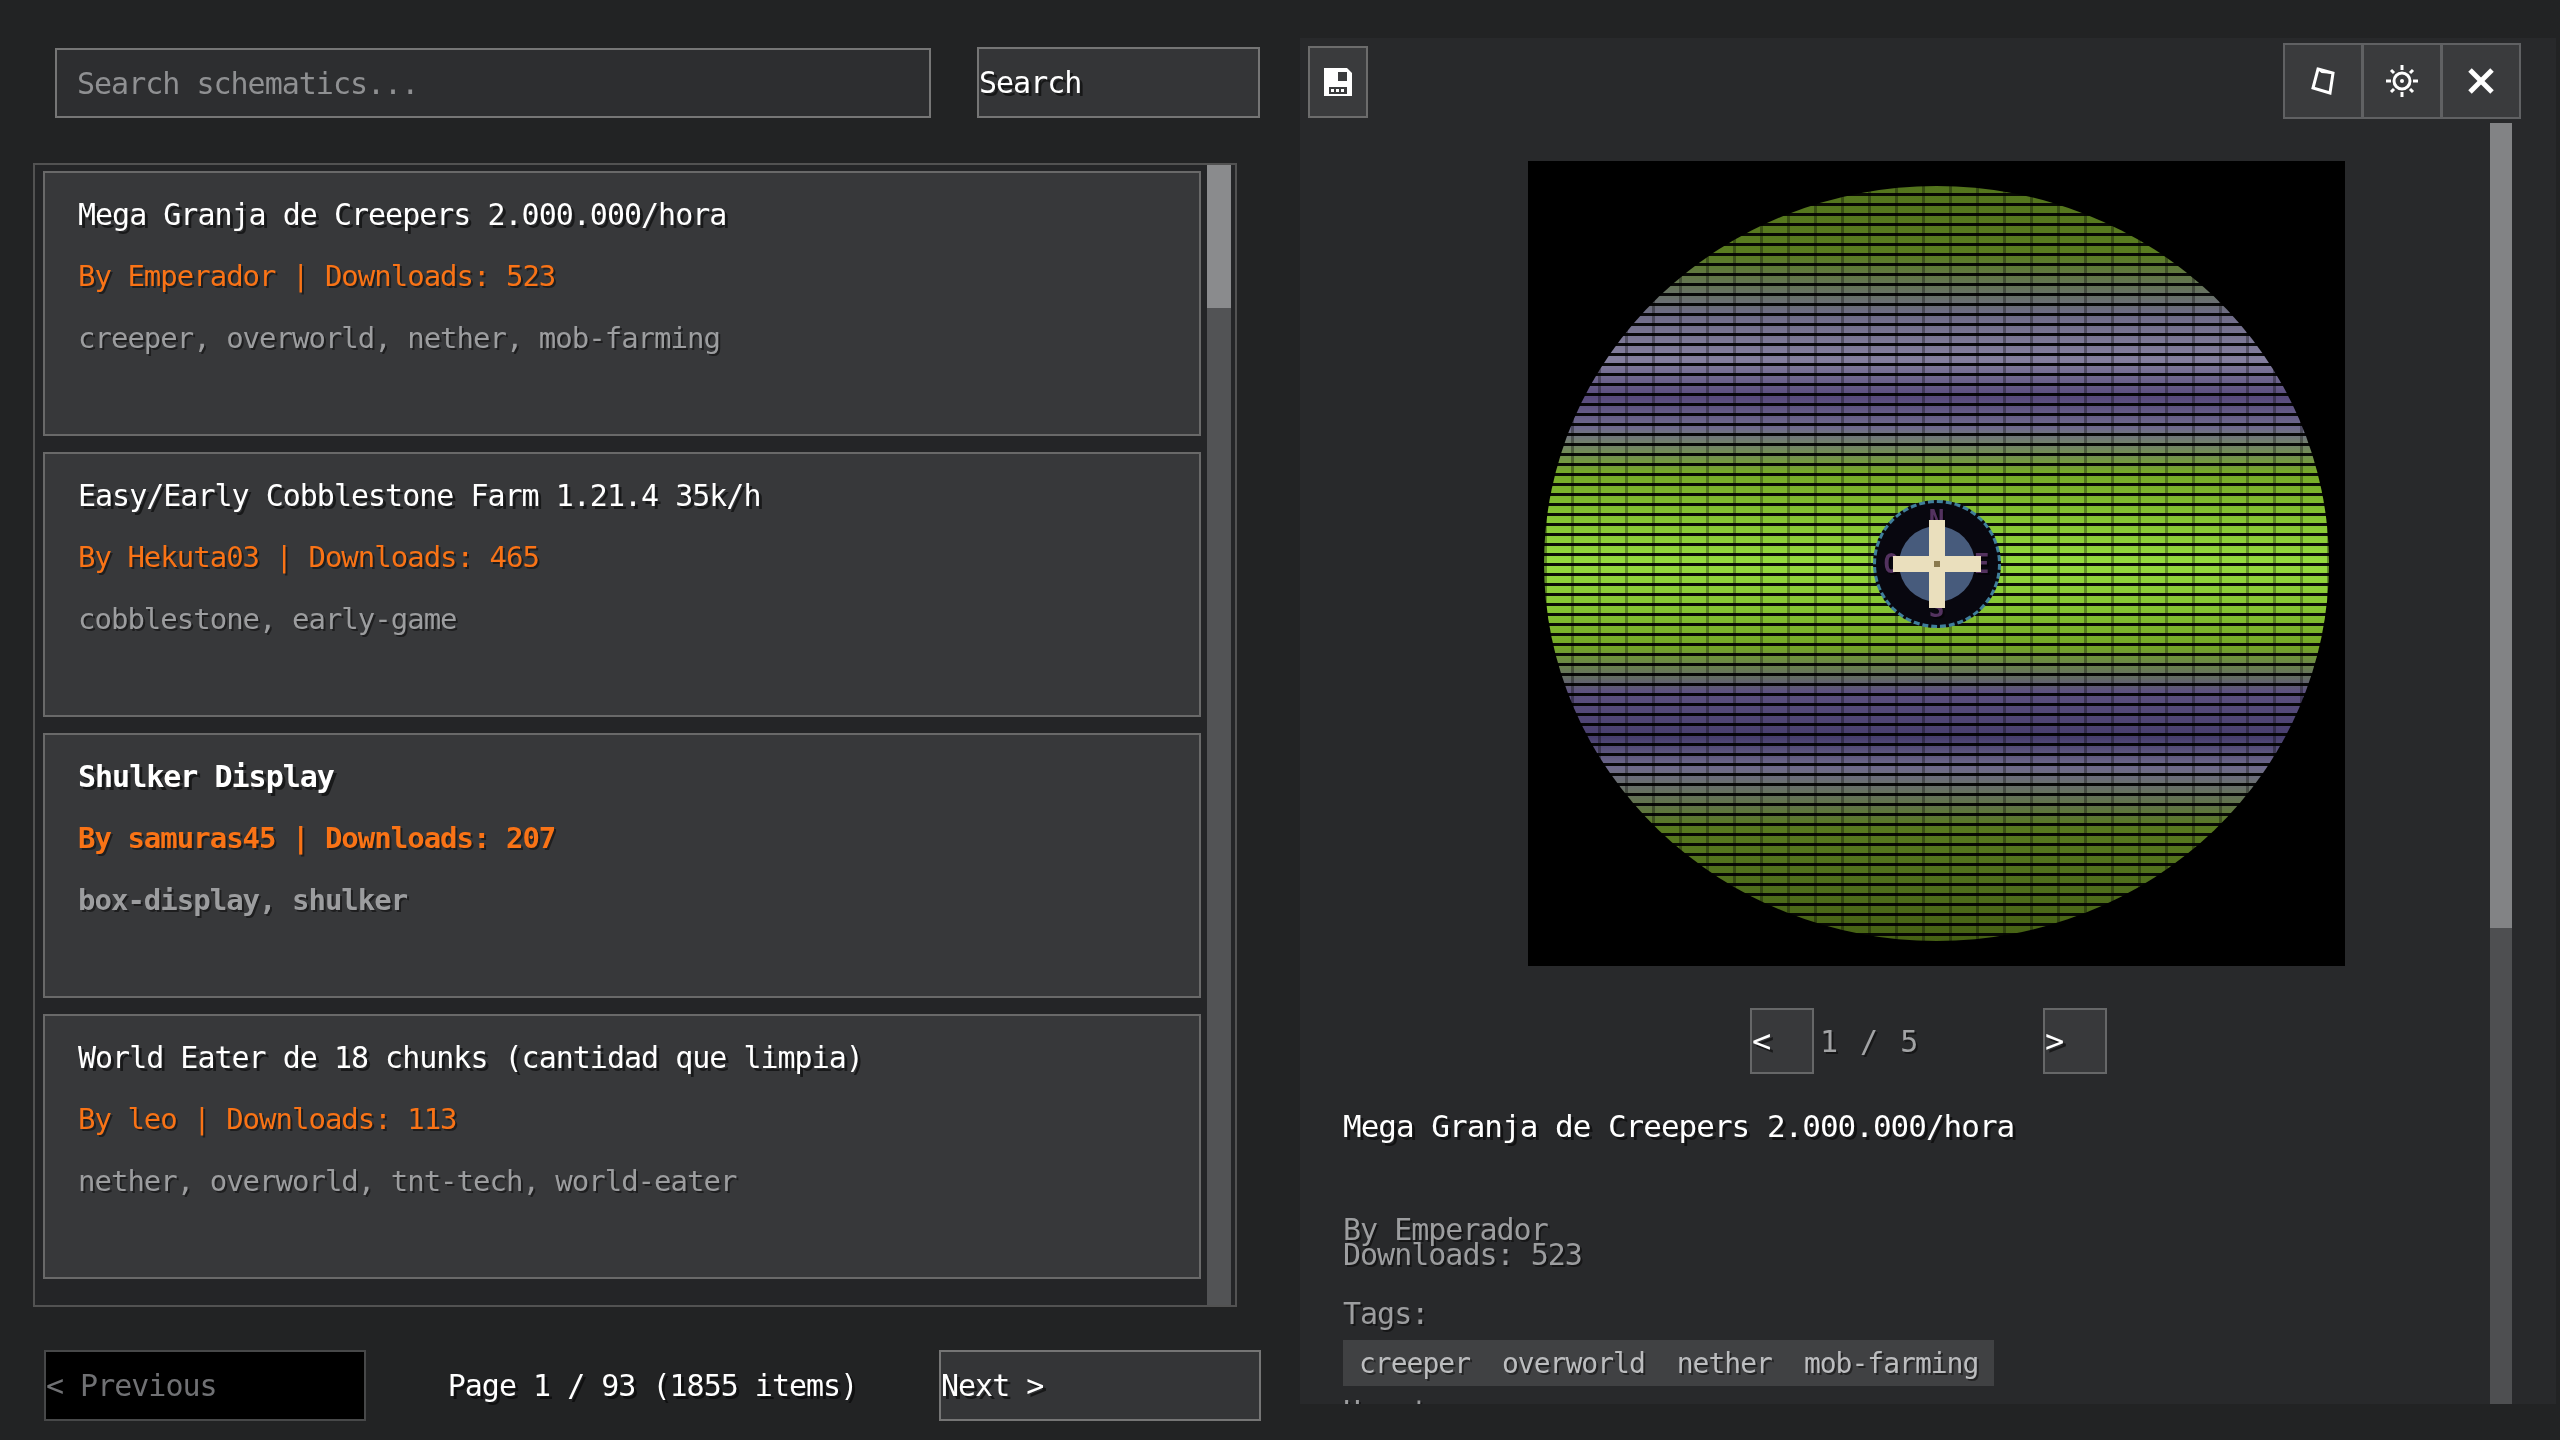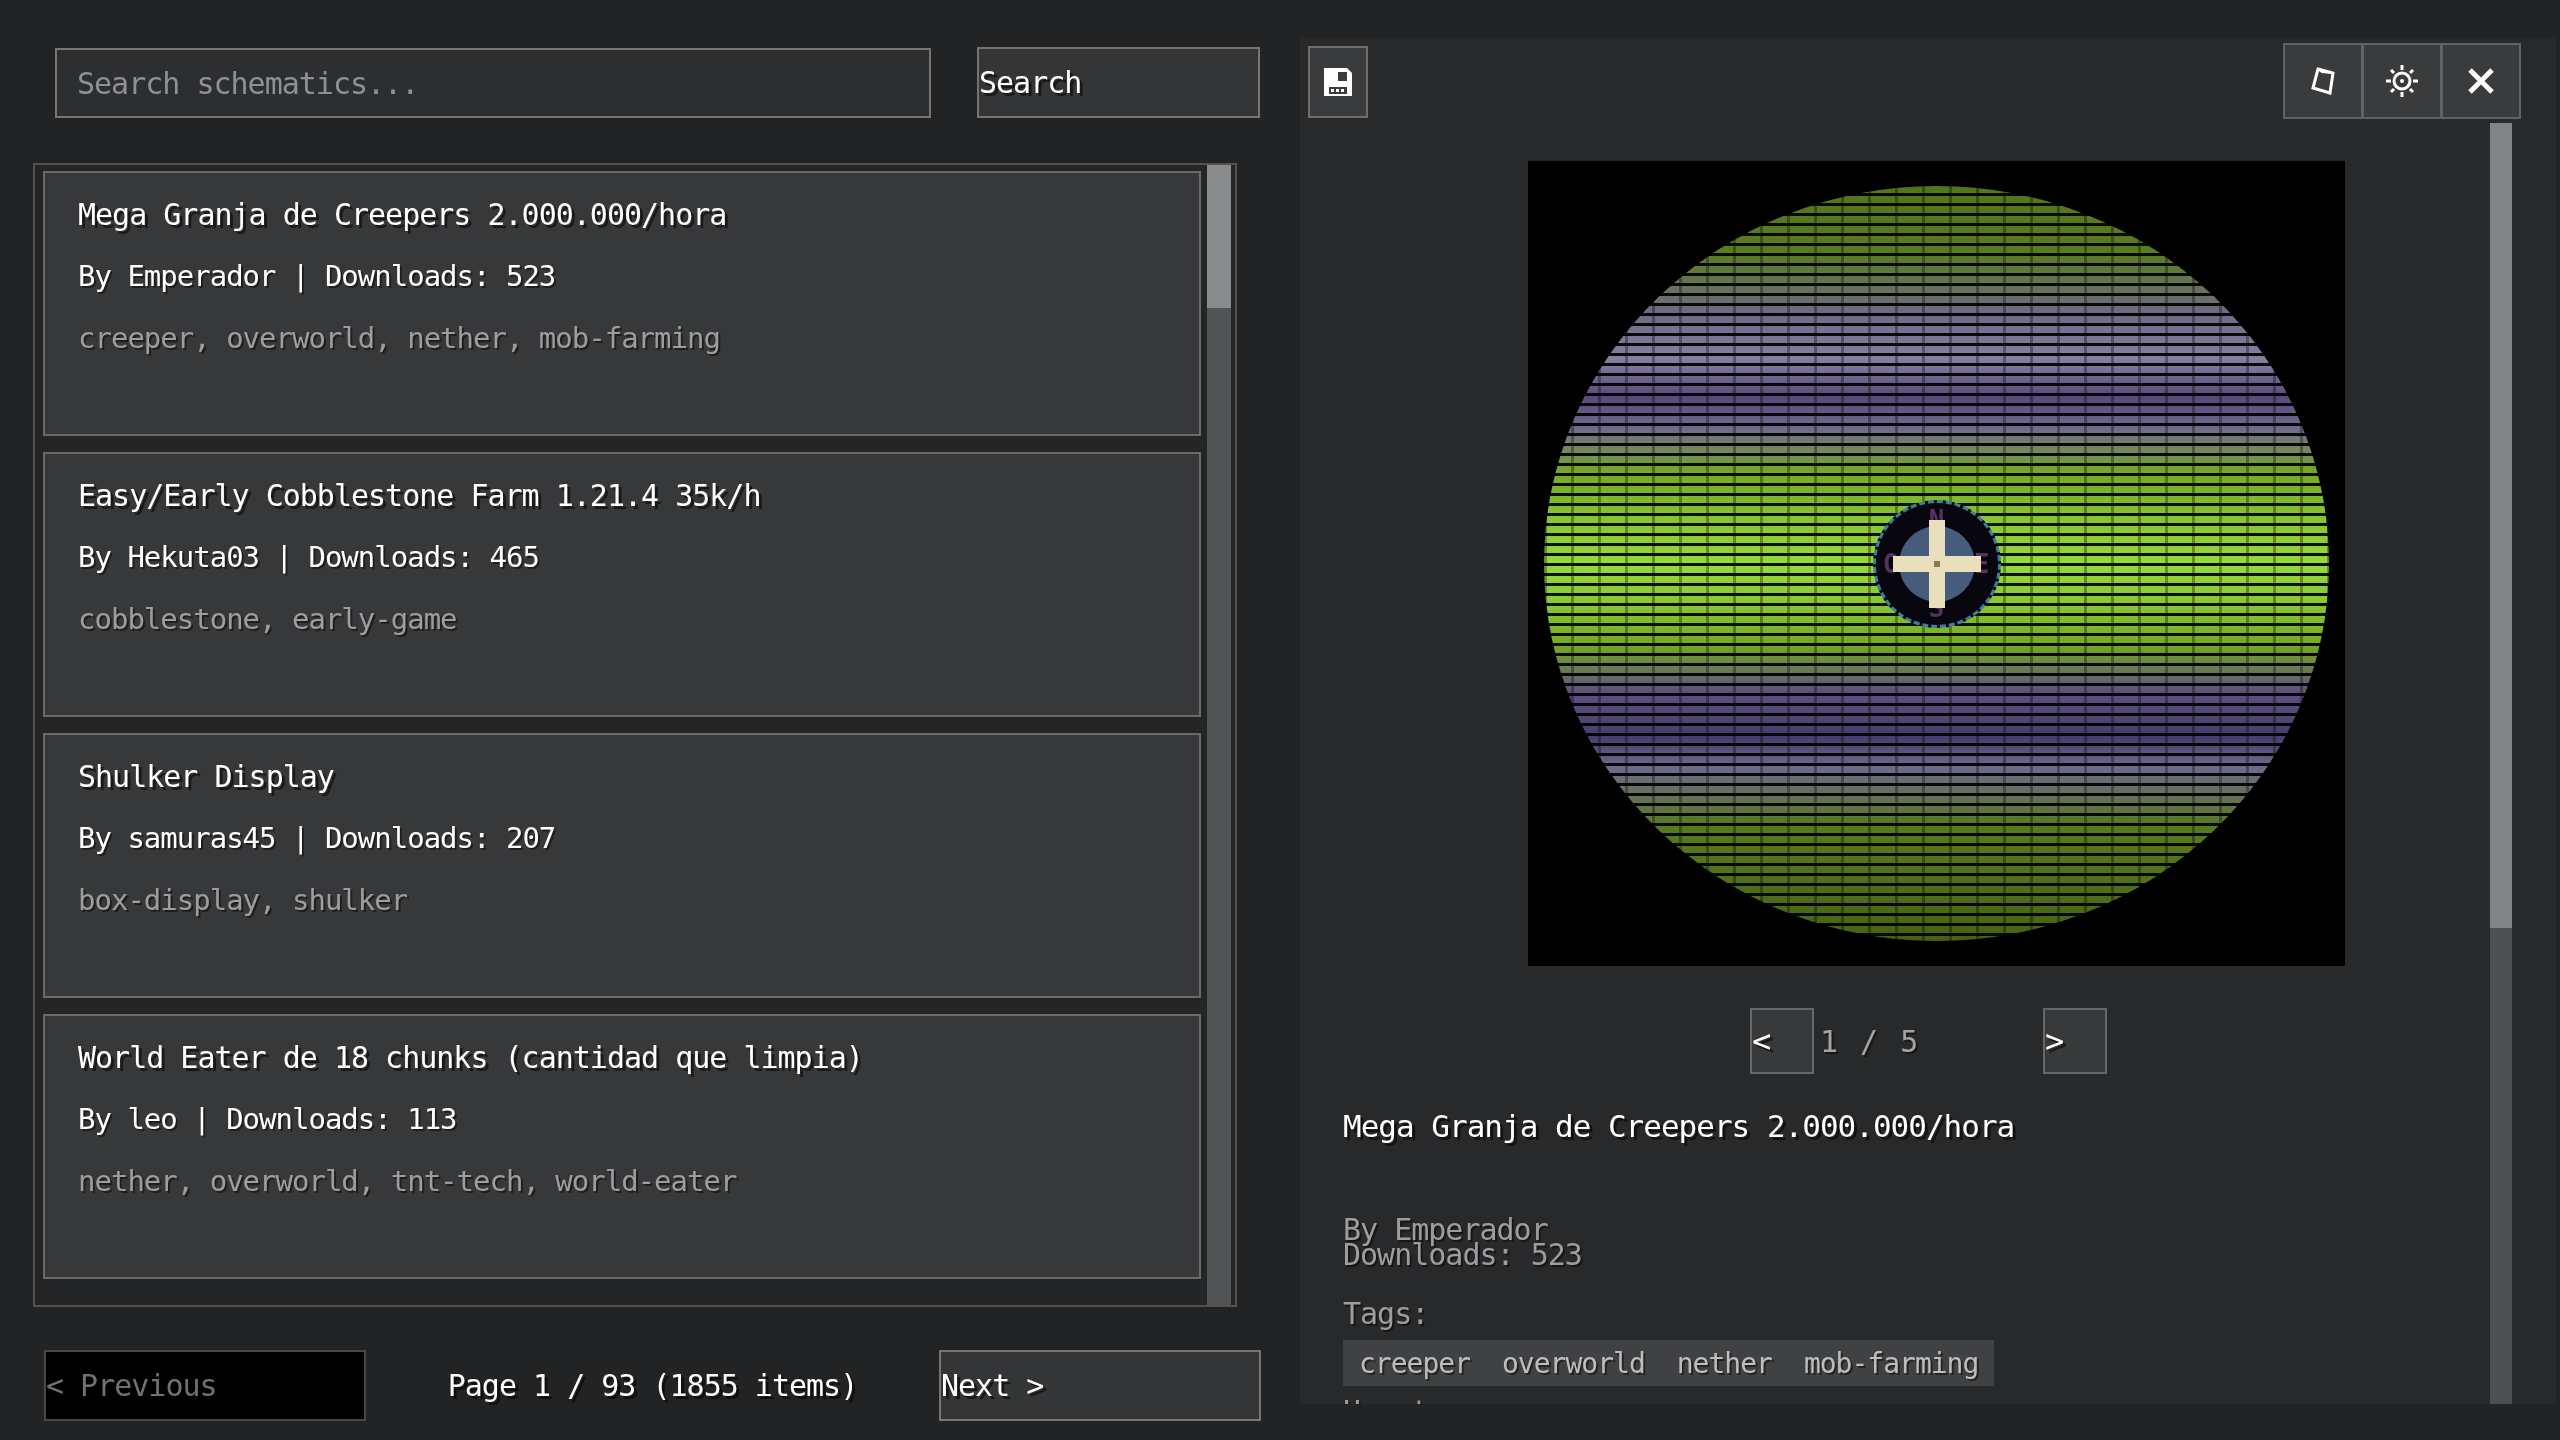--- a/index.html
+++ b/index.html
@@ -31,21 +31,21 @@
   .list-panel{
     left:33px;top:163px;width:1204px;height:1144px;
     border:2px solid #525252;box-sizing:border-box;background:#242527;
   }
   .list-item{
     position:absolute;left:8px;width:1158px;height:265px;
     background:#37383a;border:2px solid #696969;box-sizing:border-box;
     cursor:pointer;
   }
   .li-title{position:absolute;left:33px;top:24px;color:#ffffff;font-size:30px;letter-spacing:-1px;white-space:nowrap;}
-  .li-meta{position:absolute;left:33px;top:86px;color:#ffffff;font-size:29px;letter-spacing:-1px;white-space:nowrap;}
+  .li-meta{position:absolute;left:33px;top:86px;color:#f97316;font-size:29px;letter-spacing:-1px;white-space:nowrap;}
   .li-tags{position:absolute;left:33px;top:148px;color:#9c9d9f;font-size:29px;letter-spacing:-1px;white-space:nowrap;}
 
   .scroll-track{background:#525355;}
   .scroll-thumb{position:absolute;left:0;top:0;width:100%;background:#8a8b8d;cursor:grab;}
 
   .prev-btn{left:44px;top:1350px;width:322px;height:71px;background:#000000;border-color:#474849;color:#707174;}
   .page-ind{left:380px;top:1350px;width:545px;height:71px;display:flex;align-items:center;justify-content:center;
     color:#ffffff;font-size:30px;letter-spacing:-1px;}
   .next-btn{left:939px;top:1350px;width:322px;height:71px;}
 
@@ -137,21 +137,21 @@
     <div class="li-meta ts-dim">By Emperador | Downloads: 523</div>
     <div class="li-tags ts-dim">creeper, overworld, nether, mob-farming</div>
   </div>
 
   <div class="list-item" style="top:287px;">
     <div class="li-title ts">Easy/Early Cobblestone Farm 1.21.4 35k/h</div>
     <div class="li-meta ts-dim">By Hekuta03 | Downloads: 465</div>
     <div class="li-tags ts-dim">cobblestone, early-game</div>
   </div>
 
-  <div class="list-item" style="top:568px;">
+  <div class="list-item" style="top:568px;font-weight:bold;">
     <div class="li-title ts">Shulker Display</div>
     <div class="li-meta ts-dim">By samuras45 | Downloads: 207</div>
     <div class="li-tags ts-dim">box-display, shulker</div>
   </div>
 
   <div class="list-item" style="top:849px;">
     <div class="li-title ts">World Eater de 18 chunks (cantidad que limpia)</div>
     <div class="li-meta ts-dim">By leo | Downloads: 113</div>
     <div class="li-tags ts-dim">nether, overworld, tnt-tech, world-eater</div>
   </div>

